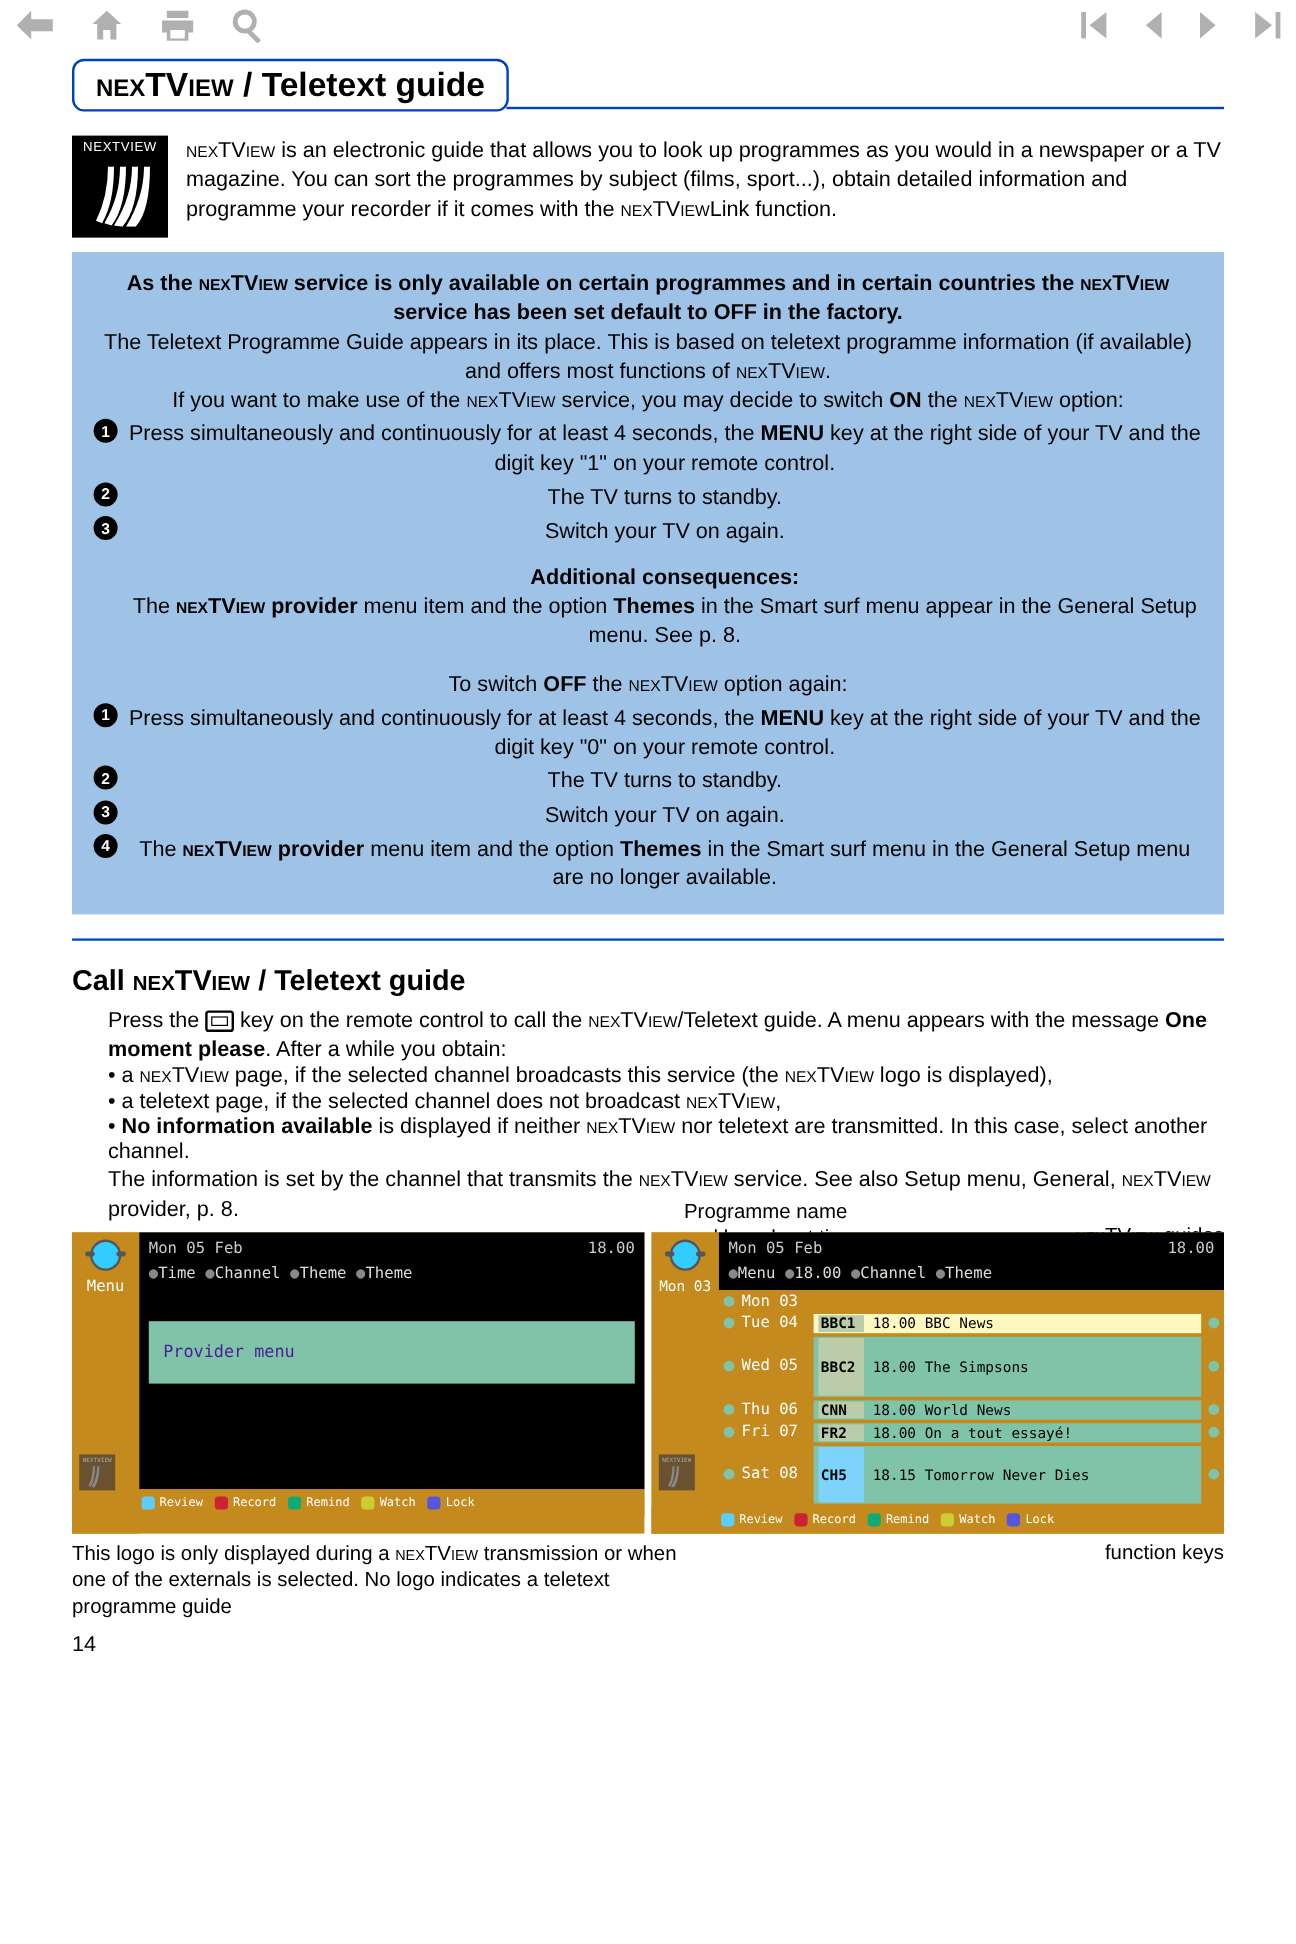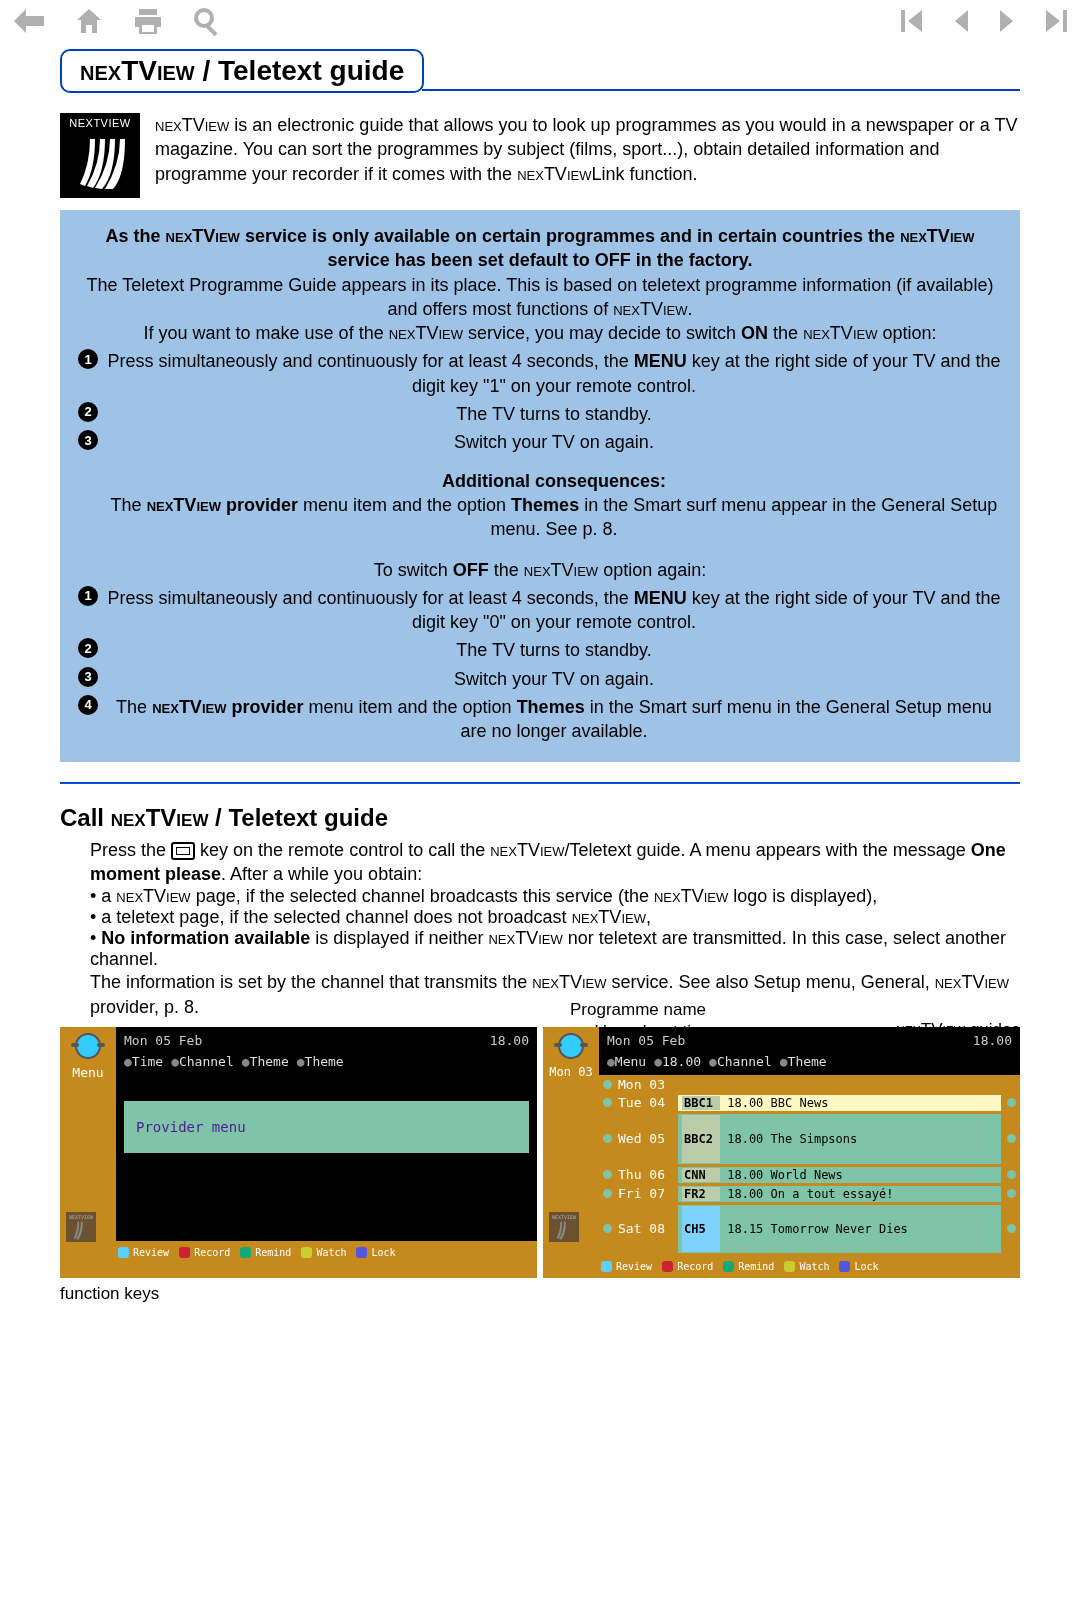--- a/index.html
+++ b/index.html
@@ -283,18 +283,20 @@
             <span class="fk"><span class="d" style="background:#5bd0ff"></span>Review</span>
             <span class="fk"><span class="d" style="background:#c23"></span>Record</span>
             <span class="fk"><span class="d" style="background:#1a7"></span>Remind</span>
             <span class="fk"><span class="d" style="background:#cc3"></span>Watch</span>
             <span class="fk"><span class="d" style="background:#55d"></span>Lock</span>
           </div>
   </div>
  </div>
 
  <div style="display:flex;justify-content:space-between;margin-top:6px">
+   <div style="max-width:520px;font-size:17px;line-height:1.3">This logo is only displayed during a <span class="sc">nex</span>TV<span class="sc">iew</span> transmission or when one of the externals is selected. No logo indicates a teletext programme guide</div>
    <div style="font-size:17px">function keys</div>
  </div>
 </div>
 
+<div class="page-num">14</div>
 
 </div>
 
 </body></html>

